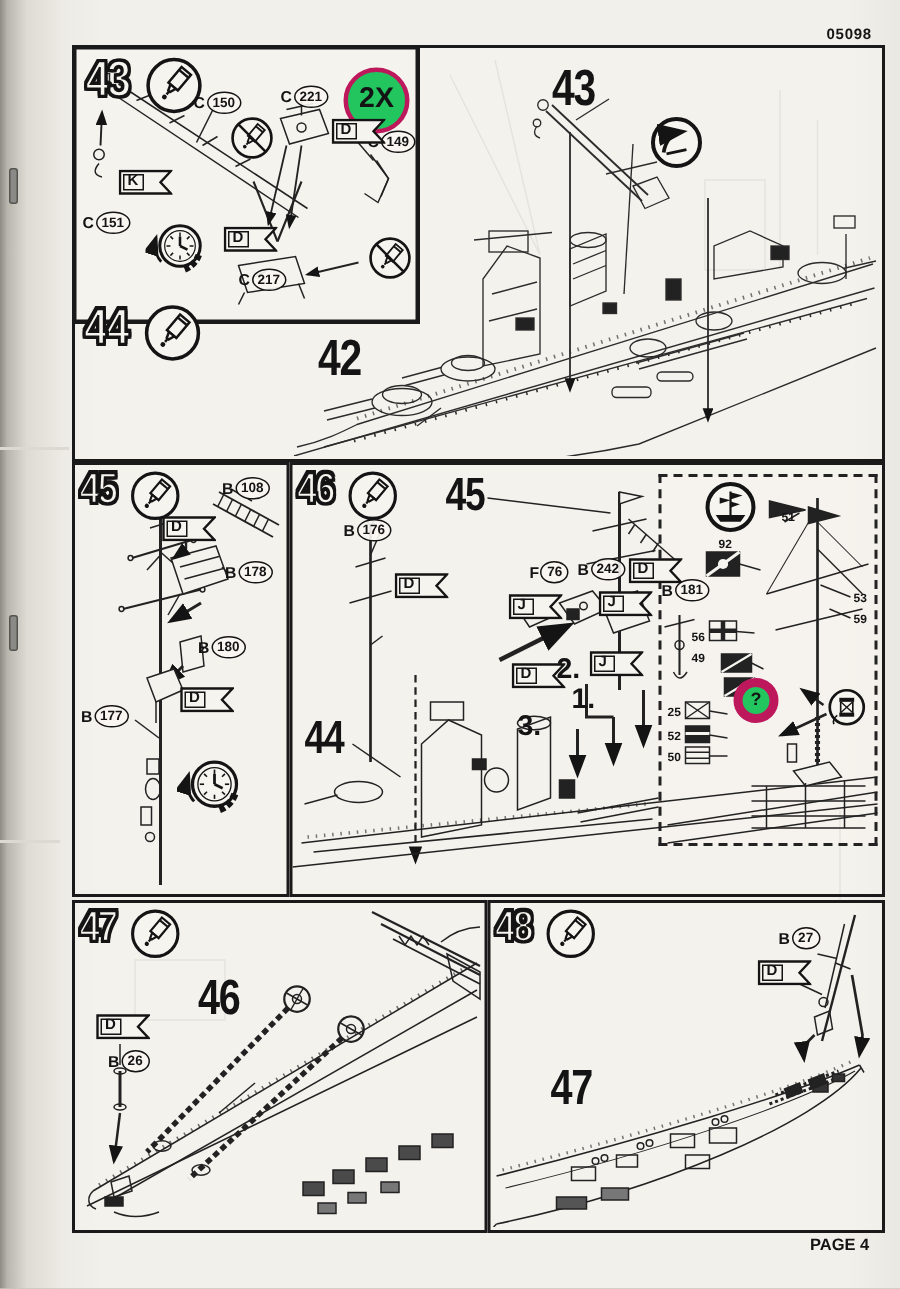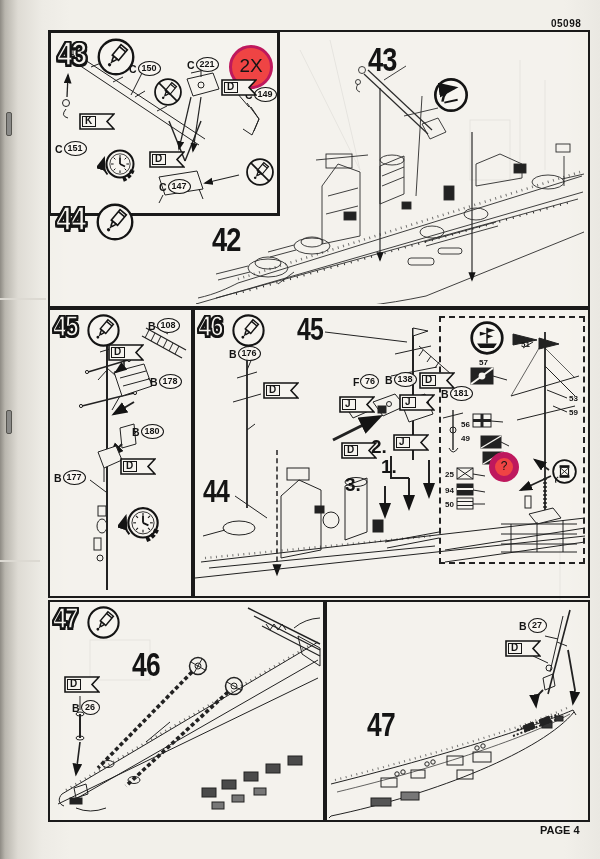--- a/index.html
+++ b/index.html
@@ -16,22 +16,22 @@
     text-shadow:-1.5px -1.5px 0 #141414,1.5px -1.5px 0 #141414,-1.5px 1.5px 0 #141414,1.5px 1.5px 0 #141414,0 -1.5px 0 #141414,0 1.5px 0 #141414,-1.5px 0 0 #141414,1.5px 0 0 #141414;
     transform:scaleX(.85);transform-origin:left top;}
   .bigref{position:absolute;font-weight:900;color:#141414;letter-spacing:-1px;line-height:.9;
     transform:scaleX(.8);transform-origin:left top;z-index:6;}
   .seq{position:absolute;font-weight:900;color:#141414;font-size:19px;z-index:6;}
   .callout{position:absolute;display:flex;align-items:center;gap:1px;font-weight:bold;font-size:10.5px;color:#141414;white-space:nowrap;z-index:7;}
   .cnum{border:1.4px solid #141414;border-radius:50%;font-size:9px;line-height:11px;padding:1px 3px;min-width:11px;text-align:center;background:rgba(248,246,241,.92);}
   .flagtag{position:absolute;width:36px;height:17px;z-index:7;}
   .flagtag svg{position:absolute;left:0;top:0;}
   .flagtag b{position:absolute;left:6px;top:2px;font-size:10px;line-height:11px;color:#141414;}
-  .qcircle{position:absolute;border:6px solid #be185d;border-radius:50%;background:#ef4444;
-    font-weight:400;text-align:center;color:#141414;z-index:7;}
+  .qcircle{position:absolute;border:6px solid #be185d;border-radius:50%;background:#22c55e;
+    font-weight:700;text-align:center;color:#141414;z-index:7;}
   .num-s{position:absolute;font-weight:bold;font-size:8px;color:#141414;z-index:7;}
   .art{position:absolute;left:0;top:0;z-index:2;}
   .icon{z-index:6;}
   .idtext{position:absolute;font-weight:bold;color:#141414;z-index:8;}
   .ghost{position:absolute;opacity:.07;z-index:1;}
 </style>
 </head>
 <body>
 
 <svg width="0" height="0" style="position:absolute" aria-hidden="true">
@@ -216,21 +216,21 @@
       <span class="callout" style="left:136px;top:24px">
         <b>C</b>
         <span class="cnum">221</span>
       </span>
       <span class="callout" style="left:194px;top:54px">
         <b>C</b>
         <span class="cnum">149</span>
       </span>
       <span class="callout" style="left:108px;top:146px">
         <b>C</b>
-        <span class="cnum">147</span>
+        <span class="cnum">217</span>
       </span>
       <span class="callout" style="left:4px;top:108px">
         <b>C</b>
         <span class="cnum">151</span>
       </span>
 
       <span class="flagtag" style="left:28px;top:80px">
         <svg width="36" height="17" viewBox="0 0 36 17">
             <polygon points="1,1 35,1 28,8.5 35,16 1,16" fill="#f6f4ef" stroke="#141414" stroke-width="1.6"></polygon>
             <rect x="3.5" y="3.5" width="13" height="10" fill="none" stroke="#141414"></rect>
@@ -442,21 +442,21 @@
           <rect x="3.5" y="3.5" width="13" height="10" fill="none" stroke="#141414"></rect>
         </svg>
       <b>D</b>
     </span>
     <span class="callout" style="left:158px;top:64px">
       <b>F</b>
       <span class="cnum">76</span>
     </span>
     <span class="callout" style="left:190px;top:62px">
       <b>B</b>
-      <span class="cnum">138</span>
+      <span class="cnum">242</span>
     </span>
     <span class="flagtag" style="left:144px;top:86px">
       <svg width="36" height="17" viewBox="0 0 36 17">
           <polygon points="1,1 35,1 28,8.5 35,16 1,16" fill="#f6f4ef" stroke="#141414" stroke-width="1.6"></polygon>
           <rect x="3.5" y="3.5" width="13" height="10" fill="none" stroke="#141414"></rect>
         </svg>
       <b>J</b>
     </span>
     <span class="flagtag" style="left:204px;top:84px">
       <svg width="36" height="17" viewBox="0 0 36 17">
@@ -545,27 +545,27 @@
         </g>
       </svg>
       <svg class="icon" style="position:absolute;left:28px;top:2px" width="36" height="36" viewBox="0 0 40 40">
           <use href="#shipflags-sym"></use>
         </svg>
       <svg class="icon" style="position:absolute;left:110px;top:140px" width="27" height="27" viewBox="0 0 30 30">
           <use href="#spool-sym"></use>
         </svg>
       <div class="qcircle" style="left:48px;top:134px;width:18px;height:18px;font-size:12px;line-height:17px">?</div>
       <span class="num-s" style="left:80px;top:22px">51</span>
-      <span class="num-s" style="left:38px;top:40px">57</span>
+      <span class="num-s" style="left:38px;top:40px">92</span>
       <span class="num-s" style="left:128px;top:76px">53</span>
       <span class="num-s" style="left:128px;top:90px">59</span>
       <span class="num-s" style="left:20px;top:102px">56</span>
       <span class="num-s" style="left:20px;top:116px">49</span>
       <span class="num-s" style="left:4px;top:152px">25</span>
-      <span class="num-s" style="left:4px;top:168px">94</span>
+      <span class="num-s" style="left:4px;top:168px">52</span>
       <span class="num-s" style="left:4px;top:182px">50</span>
     </div>
   </div>
 
   <div class="box" style="left:48px;top:600px;width:277px;height:222px;border-width:2.5px">
     <div class="stepwrap" style="left:3px;top:3px">
       <span class="stepnum" style="font-size:29px">47</span>
       <svg class="icon" width="35" height="35" viewBox="0 0 44 44">
         <circle cx="22" cy="22" r="19" fill="#f6f4ef" stroke="#141414" stroke-width="2.6"></circle>
           <use href="#glue-sym"></use>
@@ -624,20 +624,27 @@
         </svg>
       <b>D</b>
     </span>
     <span class="callout" style="left:22px;top:98px">
       <b>B</b>
       <span class="cnum">26</span>
     </span>
   </div>
 
   <div class="box" style="left:325px;top:600px;width:265px;height:222px;border-width:2.5px">
+    <div class="stepwrap" style="left:3px;top:3px">
+      <span class="stepnum" style="font-size:29px">48</span>
+      <svg class="icon" width="35" height="35" viewBox="0 0 44 44">
+        <circle cx="22" cy="22" r="19" fill="#f6f4ef" stroke="#141414" stroke-width="2.6"></circle>
+          <use href="#glue-sym"></use>
+      </svg>
+    </div>
 
     <svg class="art" width="259" height="216" viewBox="0 0 259 216">
       <g stroke="#222" stroke-width="1" fill="none">
         <path d="M4,182 C100,158 200,128 246,108"></path>
         <path d="M4,214 C110,192 216,148 247,110"></path>
         <path d="M10,190 C110,166 204,134 243,112" stroke-width=".7"></path>
         <path d="M8,178 C100,154 196,126 240,106" stroke-dasharray="1 4.5" stroke-width="2.2" opacity=".6"></path>
         <line x1="246" y1="108" x2="249" y2="113"></line>
         <circle cx="70" cy="172" r="2.2"></circle>
           <circle cx="76" cy="170" r="2.2"></circle>

